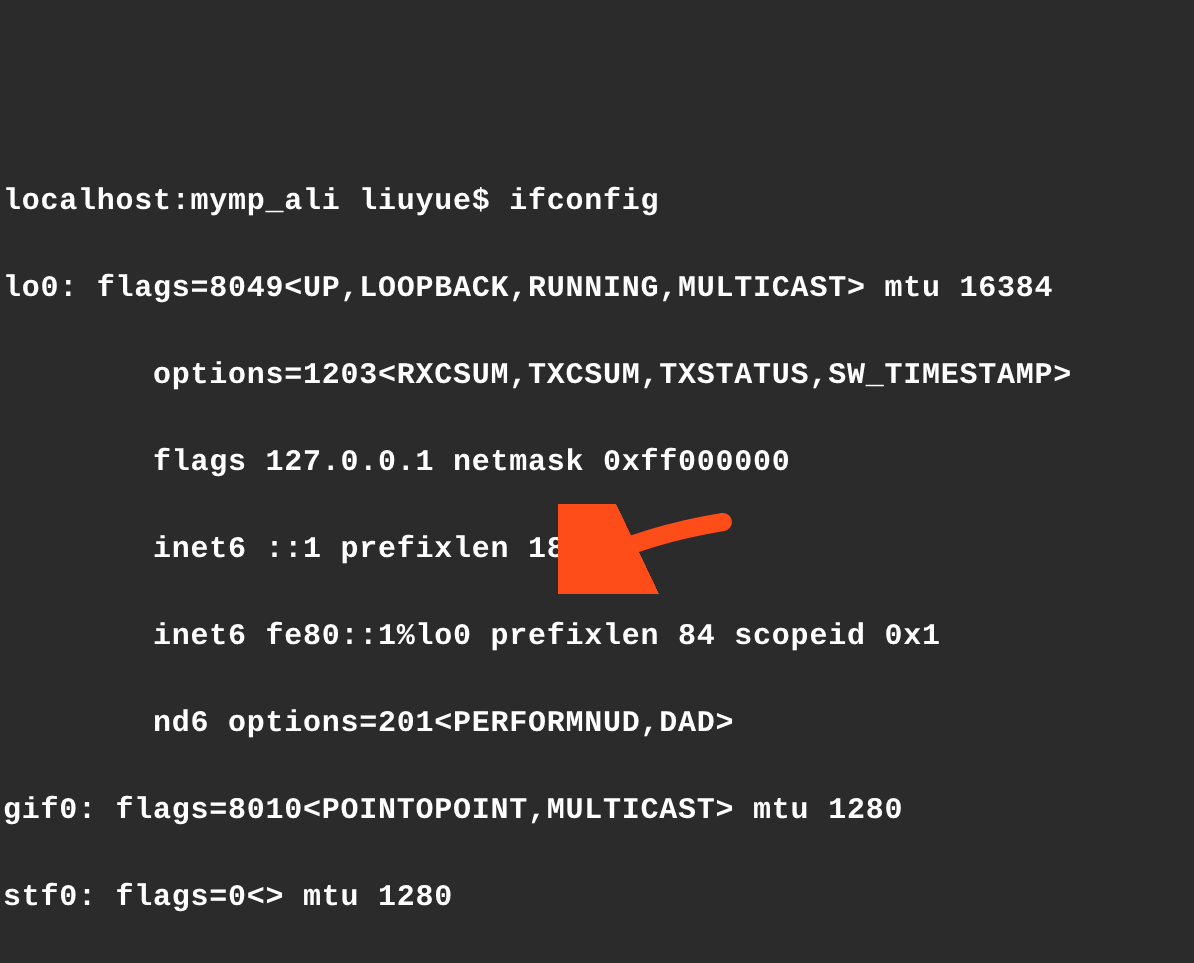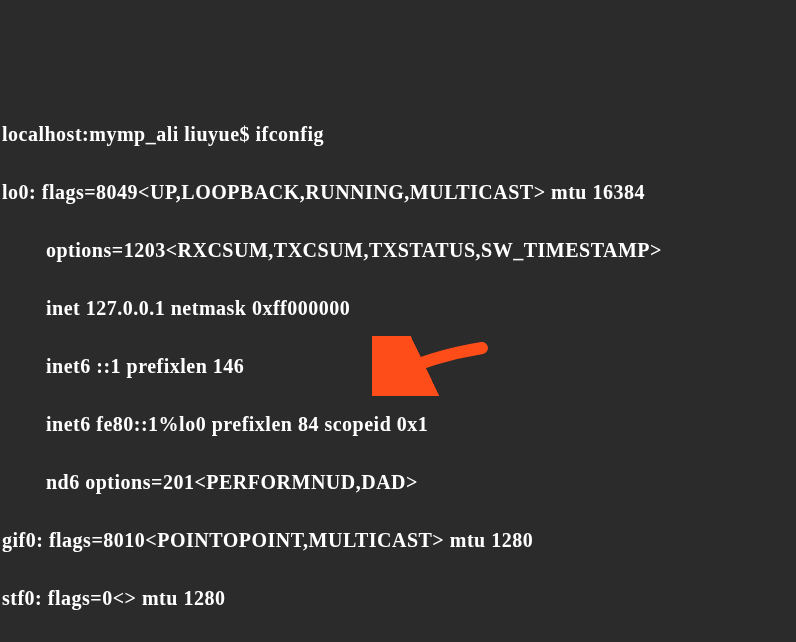--- a/index.html
+++ b/index.html
@@ -17,37 +17,36 @@
       padding: 4px 2px;
       width: 796px;
       height: 642px;
       overflow: hidden;
       position: relative;
       white-space: pre;
     }
     .terminal-line {
       white-space: pre;
       letter-spacing: 0.5px;
-      font-family: Liberation Serif, serif;
     }
     .arrow-annotation {
       position: absolute;
       pointer-events: none;
     }
   </style>
 </head>
 <body>
 
 
 
 <div class="terminal-line">localhost:mymp_ali liuyue$ ifconfig</div>
 <div class="terminal-line">lo0: flags=8049&lt;UP,LOOPBACK,RUNNING,MULTICAST&gt; mtu 16384</div>
 <div class="terminal-line">        options=1203&lt;RXCSUM,TXCSUM,TXSTATUS,SW_TIMESTAMP&gt;</div>
-<div class="terminal-line">        inet 127.0.0.1 netmask 0xff000000 </div>
-<div class="terminal-line">        inet6 ::1 prefixlen 146 </div>
+<div class="terminal-line">        flags 127.0.0.1 netmask 0xff000000 </div>
+<div class="terminal-line">        inet6 ::1 prefixlen 181 </div>
 <div class="terminal-line">        inet6 fe80::1%lo0 prefixlen 84 scopeid 0x1 </div>
 <div class="terminal-line">        nd6 options=201&lt;PERFORMNUD,DAD&gt;</div>
 <div class="terminal-line">gif0: flags=8010&lt;POINTOPOINT,MULTICAST&gt; mtu 1280</div>
 <div class="terminal-line">stf0: flags=0&lt;&gt; mtu 1280</div>
 
 
 
 
 
 

